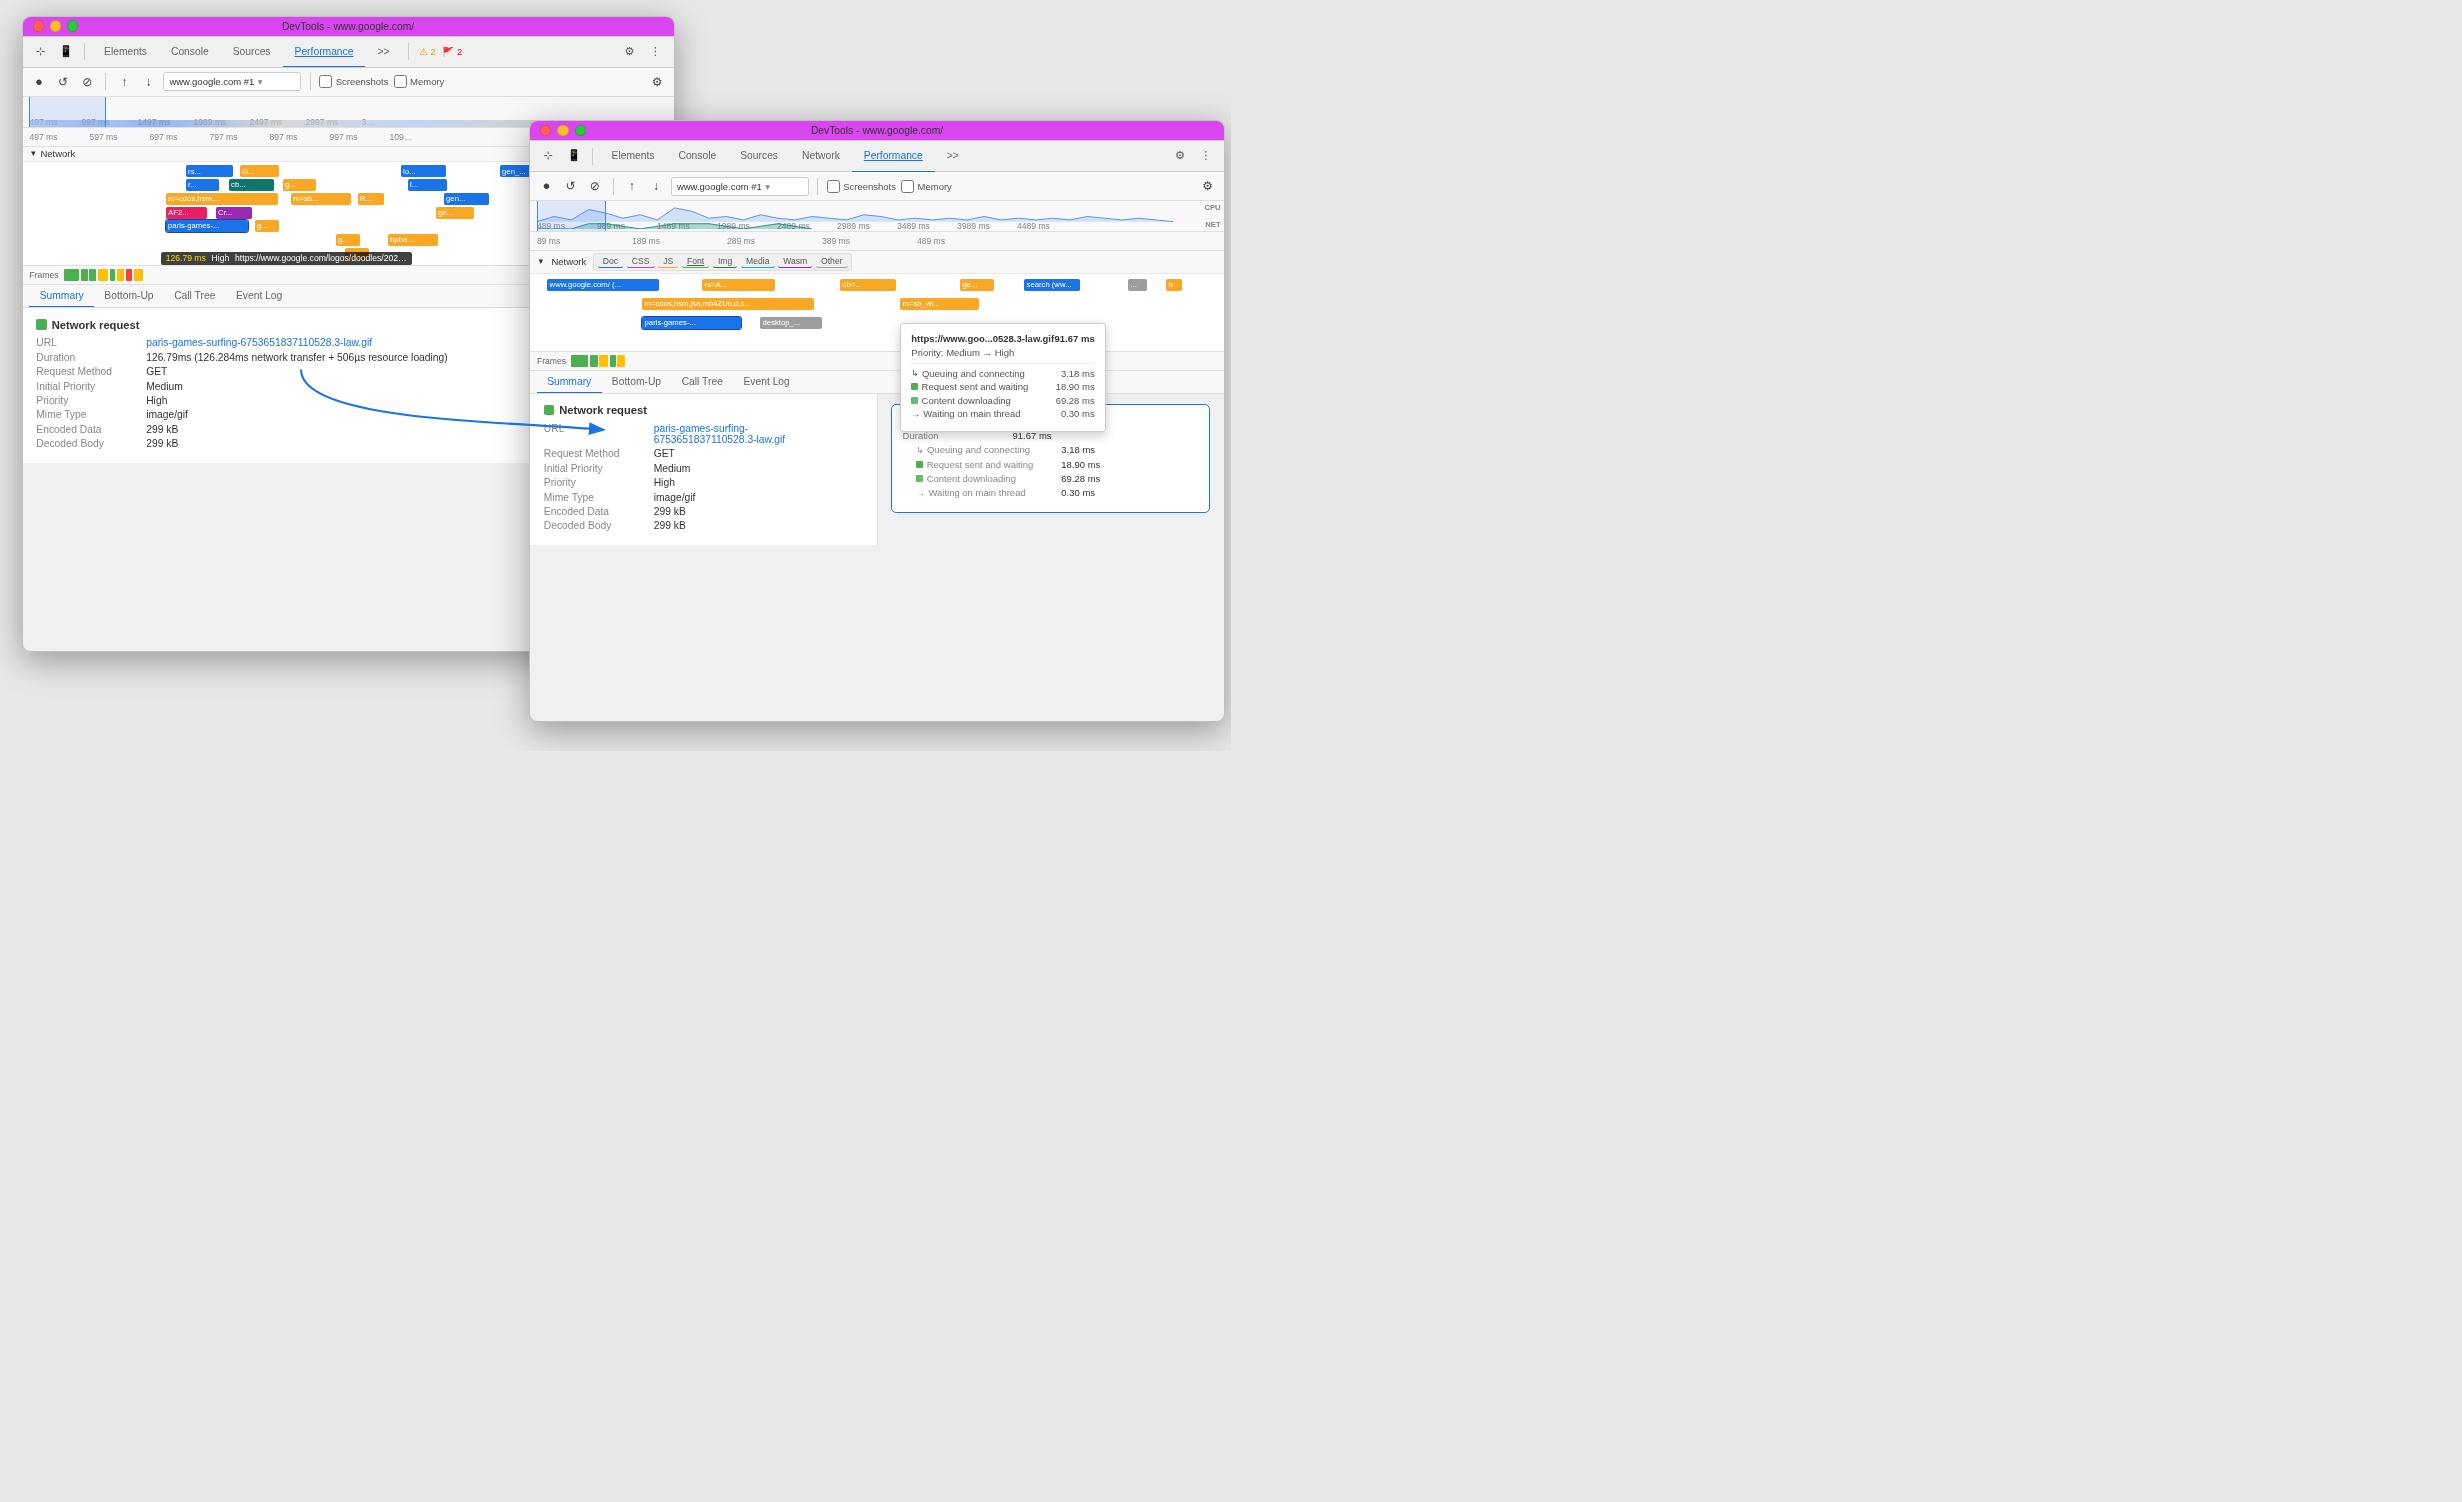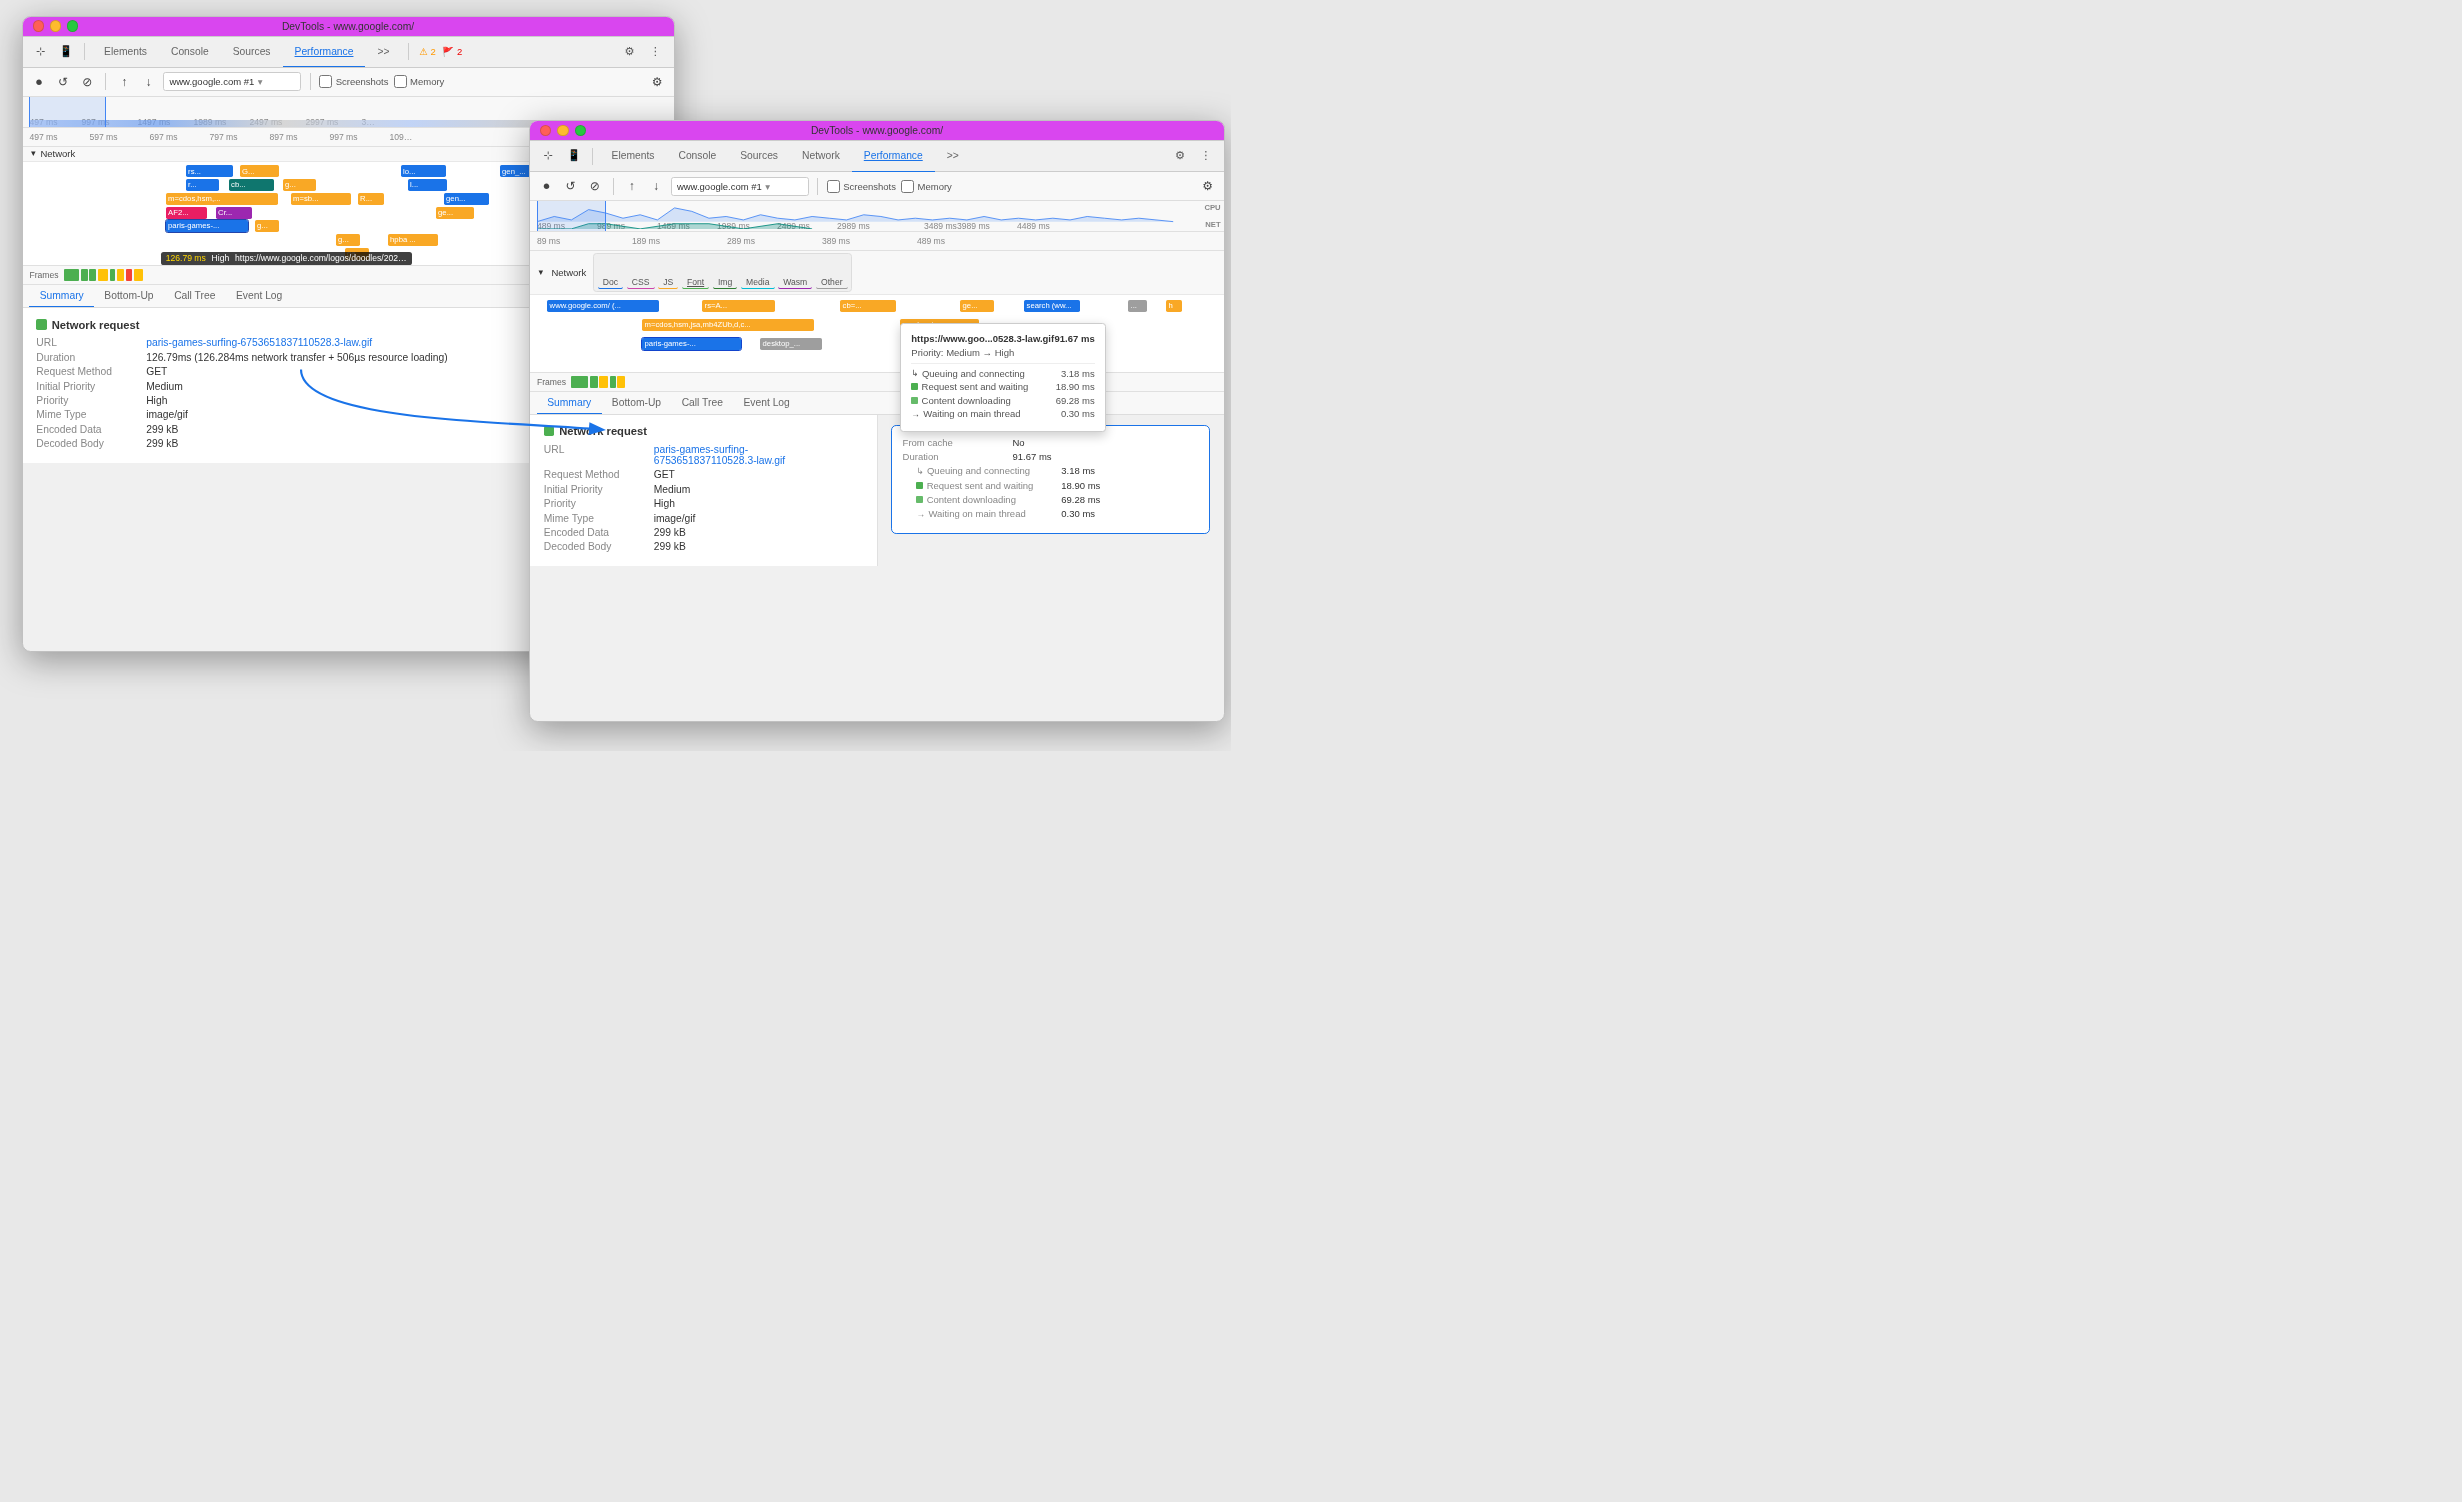--- a/index.html
+++ b/index.html
@@ -370,21 +370,20 @@
       border-radius: 3.4px;
       border: 0.9px solid #ddd;
     }
 
     .filter-tab {
       padding: 0.9px 5.2px;
       font-size: 8.6px;
       border-radius: 2.6px;
       cursor: pointer;
       color: #555;
-      margin-top: 21px;
     }
     .filter-tab.doc { border-bottom: 1.7px solid #1a73e8; }
     .filter-tab.css { border-bottom: 1.7px solid #cc44aa; }
     .filter-tab.js  { border-bottom: 1.7px solid #f9a825; }
     .filter-tab.font { border-bottom: 1.7px solid #4caf50; text-decoration: underline; }
     .filter-tab.img { border-bottom: 1.7px solid #2e7d32; }
     .filter-tab.media { border-bottom: 1.7px solid #00bcd4; }
     .filter-tab.wasm { border-bottom: 1.7px solid #9c27b0; }
     .filter-tab.other { border-bottom: 1.7px solid #9e9e9e; }
 
@@ -655,21 +654,21 @@
   </div>
 
   <div style="background:#f8f8f8;height:31px;border-bottom:0.9px solid #e0e0e0;position:relative;overflow:hidden;">
     <div style="display:flex;align-items:flex-end;height:100%;padding:0 6.9px;font-size:8.6px;color:#888;gap:0;">
       <span style="min-width:60px;">489 ms</span>
       <span style="min-width:60px;">989 ms</span>
       <span style="min-width:60px;">1489 ms</span>
       <span style="min-width:60px;">1989 ms</span>
       <span style="min-width:60px;">2489 ms</span>
       <span style="min-width:60px;">2989 ms</span>
-      <span style="min-width:60px;text-align:right;">3489 ms</span>
+      <span style="min-width:60px;">3489 ms</span>
       <span style="min-width:60px;">3989 ms</span>
       <span style="min-width:60px;">4489 ms</span>
     </div>
 
     <div style="position:absolute;top:0;left:0;right:34px;height:22.4px;overflow:hidden;">
       <svg width="662" height="22.4" style="position:absolute;left:6.9px;" viewBox="0 0 770 26">
         <polyline points="0,24 20,18 40,22 60,10 80,14 100,20 120,16 140,22 160,8 180,12 200,20 220,18 240,22 260,16 280,20 300,22 320,18 340,20 360,22 380,16 400,18 420,22 440,20 460,22 480,20 500,22 520,18 540,22 560,20 580,22 600,20 620,22 640,18 660,20 680,22 700,20 720,22 740,24" stroke="#4285f4" stroke-width="1" fill="rgba(66,133,244,0.2)"></polyline>
       </svg>
     </div>
 

